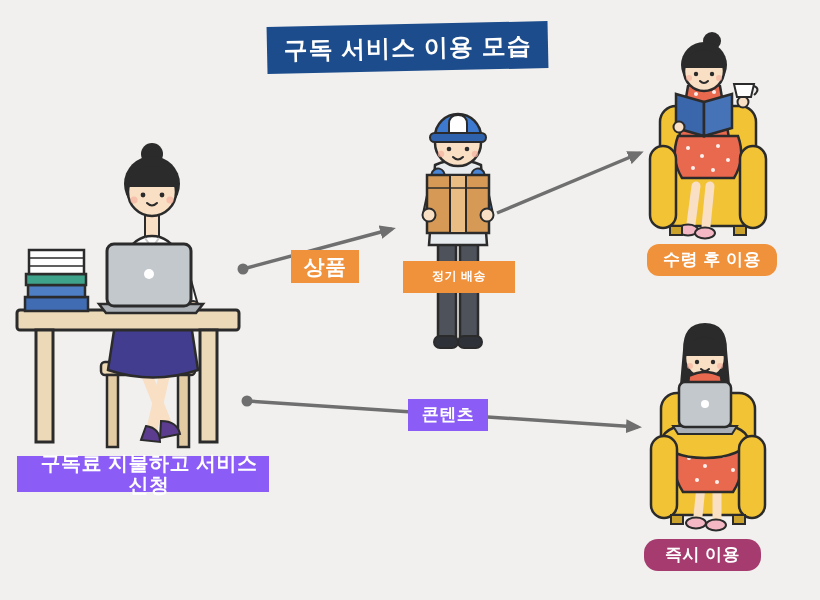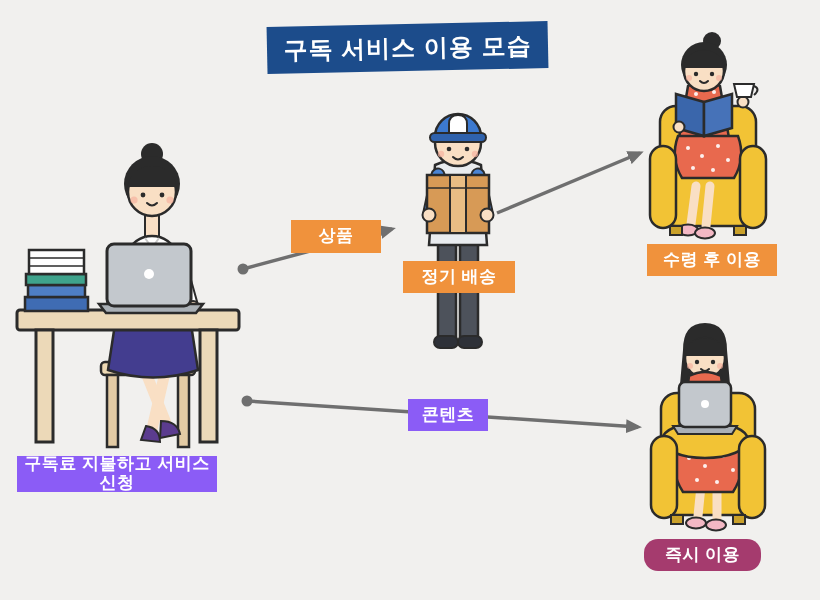--- a/index.html
+++ b/index.html
@@ -10,26 +10,26 @@
   .badge{position:absolute;z-index:3;color:#fff;font-weight:bold;display:flex;
          align-items:center;justify-content:center;text-align:center;line-height:1.1;
          letter-spacing:.5px;}
   .orange{background:#f0923c;}
   .navy{background:#8b5cf6;}
   .purple{background:#a53b6e;}
   .title-banner{position:absolute;z-index:3;left:267px;top:24px;width:281px;height:47px;
          background:#1c4c8b;color:#fff;font-size:24px;font-weight:bold;display:flex;
          align-items:center;justify-content:center;transform:rotate(-1.2deg);
          letter-spacing:1px;}
-  #badge-goods{left:291px;top:220px;width:90px;height:33px;font-size:17px;}
-  #badge-delivery{left:403px;top:261px;width:112px;height:32px;font-size:17px;}
-  #badge-receive{left:647px;top:244px;width:130px;height:32px;font-size:17px;}
+  #badge-goods{left:291px;top:250px;width:68px;height:33px;font-size:21px;}
+  #badge-delivery{left:403px;top:261px;width:112px;height:32px;font-size:12px;}
+  #badge-receive{left:647px;top:244px;width:130px;height:32px;font-size:17px;border-radius:12px;}
   #badge-content{left:408px;top:399px;width:80px;height:32px;font-size:17px;}
   #badge-instant{left:644px;top:539px;width:117px;height:32px;font-size:17px;border-radius:14px;}
-  #badge-subscribe{left:17px;top:456px;width:200px;height:36px;font-size:17px;}
+  #badge-subscribe{left:17px;top:456px;width:240px;height:36px;font-size:20px;padding-left:12px;}
   #fig-subscriber{left:15px;top:140px;}
   #fig-courier{left:393px;top:95px;}
   #fig-reader{left:638px;top:28px;}
   #fig-viewer{left:643px;top:318px;}
 </style>
 </head>
 <body>
 
 <div class="canvas">
 

